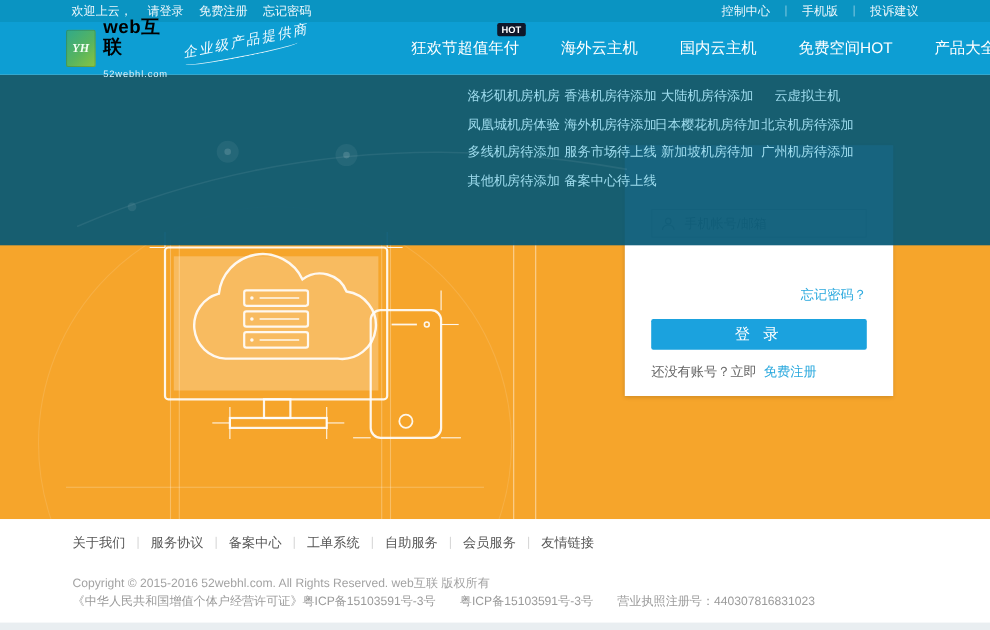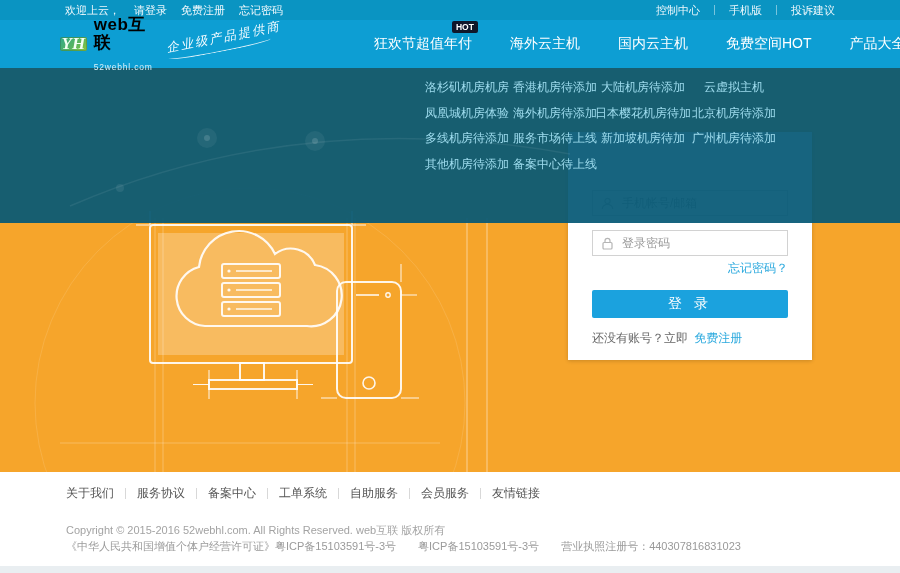--- a/index.html
+++ b/index.html
@@ -12,23 +12,23 @@
             display:flex; align-items:center; justify-content:space-between; padding:0 65px;text-align:right; }
   .tb-left, .tb-right { display:flex; align-items:center; gap:14px; }
   .topbar span, .topbar a { color:#eef8fc; font-size:11px; text-decoration:none; cursor:default; }
   .topbar a { cursor:pointer; }
   .tb-sep { width:0; height:10px; border-left:1px solid rgba(255,255,255,.45); }
 
   
   .navbar { position:absolute; top:20px; left:0; width:900px; height:48px; background:#0d9ed3; z-index:50;
             display:flex; align-items:center; padding:0 60px; }
   .brand { display:flex; align-items:center; gap:7px; cursor:pointer; }
-  .logo-badge { width:30px; height:14px; border-radius:2px; background:linear-gradient(135deg,#2fa98c 0%,#57b45f 55%,#8bc540 100%);
+  .logo-badge { width:30px; height:34px; border-radius:2px; background:linear-gradient(135deg,#2fa98c 0%,#57b45f 55%,#8bc540 100%);
                 color:#f2fff4; font-family:"Liberation Serif","DejaVu Serif",serif; font-style:italic; font-weight:bold;
-                font-size:17px; display:flex; align-items:center; justify-content:center; box-shadow:inset 0 0 0 1px rgba(0,0,0,.15); }
+                font-size:11px; display:flex; align-items:center; justify-content:center; box-shadow:inset 0 0 0 1px rgba(0,0,0,.15); }
   .brand-text { display:flex; flex-direction:column; line-height:1.05; }
   .brand-title { color:#000000; font-size:17px; font-weight:bold; letter-spacing:.5px; }
   .brand-domain { color:#d9f1fa; font-size:8.5px; letter-spacing:.8px; margin-top:12px; }
   .slogan-wrap { position:relative; margin-left:10px; transform:rotate(-11deg); margin-top:-8px; }
   .slogan { color:#f2fbff; font-size:12.5px; font-style:italic; letter-spacing:2px;
             font-family:"Liberation Serif","DejaVu Serif",serif; white-space:nowrap; }
   .slogan-underline { width:104px; height:7px; border-bottom:1px solid rgba(255,255,255,.85); border-radius:50%; margin-top:-2px; }
   .mainnav { display:flex; align-items:center; margin-left:92px; gap:38px; }
   .nav-item { position:relative; color:#fff; font-size:14px; text-decoration:none; cursor:pointer; white-space:nowrap; }
   .hot-badge { position:absolute; top:-14px; right:-6px; background:#0f172a; color:#fff; font-size:8.5px;
@@ -175,29 +175,20 @@
 
   <div class="login-panel">
     <div class="field account">
       <span class="icn">
         <svg width="13" height="13" viewBox="0 0 13 13">
             <circle cx="6.5" cy="4" r="2.6" fill="none" stroke="#b5b5b5" stroke-width="1.2"></circle>
             <path d="M1.2,12 a5.3,4.6 0 0 1 10.6,0" fill="none" stroke="#b5b5b5" stroke-width="1.2"></path>
           </svg>
       </span>
       <input type="text" placeholder="手机帐号/邮箱" style="">
-    </div>
-    <div class="field password">
-      <span class="icn">
-        <svg width="13" height="13" viewBox="0 0 13 13">
-            <rect x="2" y="5.5" width="9" height="6.5" rx="1" fill="none" stroke="#b5b5b5" stroke-width="1.2"></rect>
-            <path d="M4,5.5 V3.8 a2.5,2.5 0 0 1 5,0 V5.5" fill="none" stroke="#b5b5b5" stroke-width="1.2"></path>
-          </svg>
-      </span>
-      <input type="password" placeholder="登录密码" style="">
     </div>
     <a class="forgot-link">忘记密码？</a>
     <button class="login-btn">登 录</button>
     <div class="register-row">
       <span>还没有账号？立即</span>
       <a>免费注册</a>
     </div>
   </div>
 
   <div class="menu-overlay">

